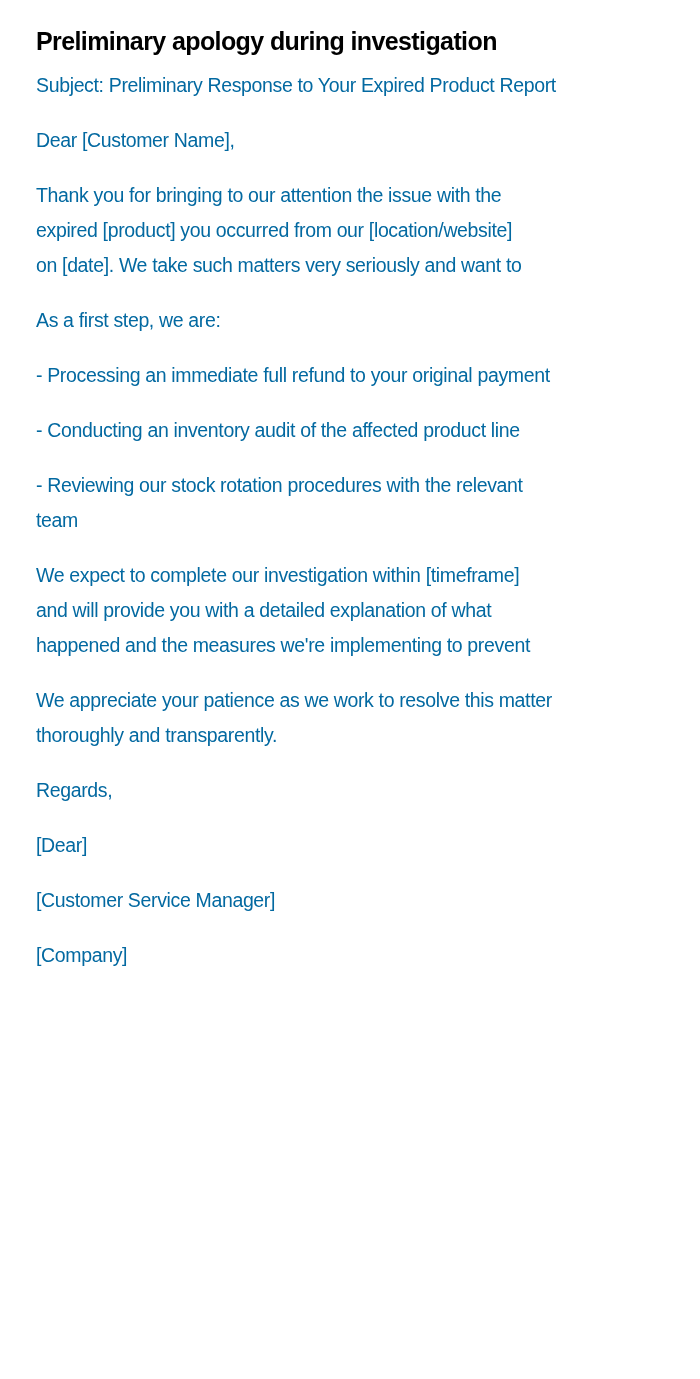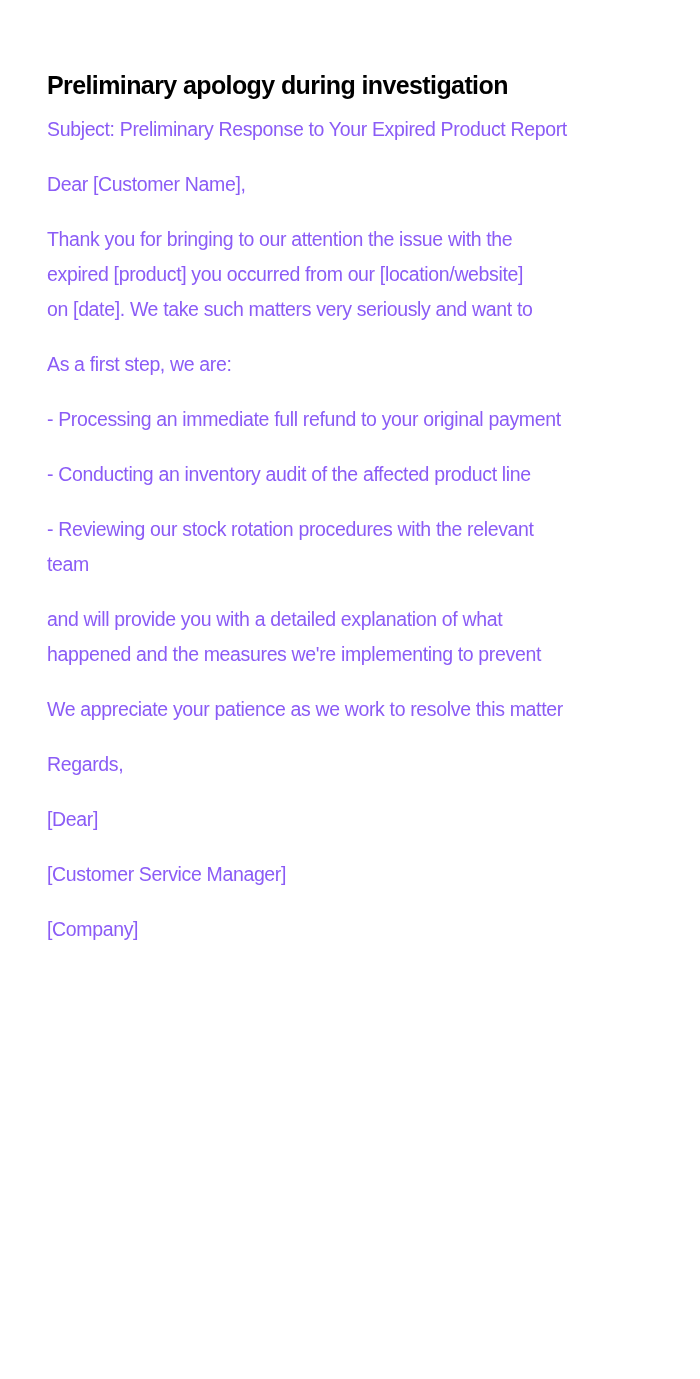--- a/index.html
+++ b/index.html
@@ -9,38 +9,37 @@
   }
   body {
     width: 700px;
     height: 1379px;
     overflow: hidden;
     font-family: "Liberation Sans", sans-serif;
     color: #111111;
   }
   .doc {
     position: relative;
-    padding: 22px 40px 0 47px;
-    margin-top: 44px;
+    padding: 22px 40px 0 36px;
   }
   .title {
     font-family: "Liberation Sans", sans-serif;
     font-weight: bold;
     font-size: 25px;
     line-height: 38px;
     margin: 0 0 8px 0;
     letter-spacing: -0.6px;
     color: #000000;
   }
   .para {
     font-size: 19.5px;
     line-height: 35px;
     margin: 0 0 20px 0;
     letter-spacing: -0.35px;
-    color: #8b5cf6;
+    color: #0369a1;
     white-space: normal;
     max-width: 604px;
   }
   .line { display: block; white-space: nowrap; }
 </style>
 </head>
 <body>
 
 <div class="doc">
   <h1 class="title">Preliminary apology during investigation</h1>
@@ -71,27 +70,29 @@
   <p class="para">
     <span class="line">- Conducting an inventory audit of the affected product line</span>
   </p>
 
   <p class="para">
     <span class="line">- Reviewing our stock rotation procedures with the relevant</span>
     <span class="line">team</span>
   </p>
 
   <p class="para">
+    <span class="line">We expect to complete our investigation within [timeframe]</span>
     <span class="line">and will provide you with a detailed explanation of what</span>
     <span class="line">happened and the measures we're implementing to prevent</span>
   </p>
 
 
   <p class="para">
     <span class="line">We appreciate your patience as we work to resolve this matter</span>
+    <span class="line">thoroughly and transparently.</span>
   </p>
 
   <p class="para">
     <span class="line">Regards,</span>
   </p>
 
   <p class="para">
     <span class="line">[Dear]</span>
   </p>
 

